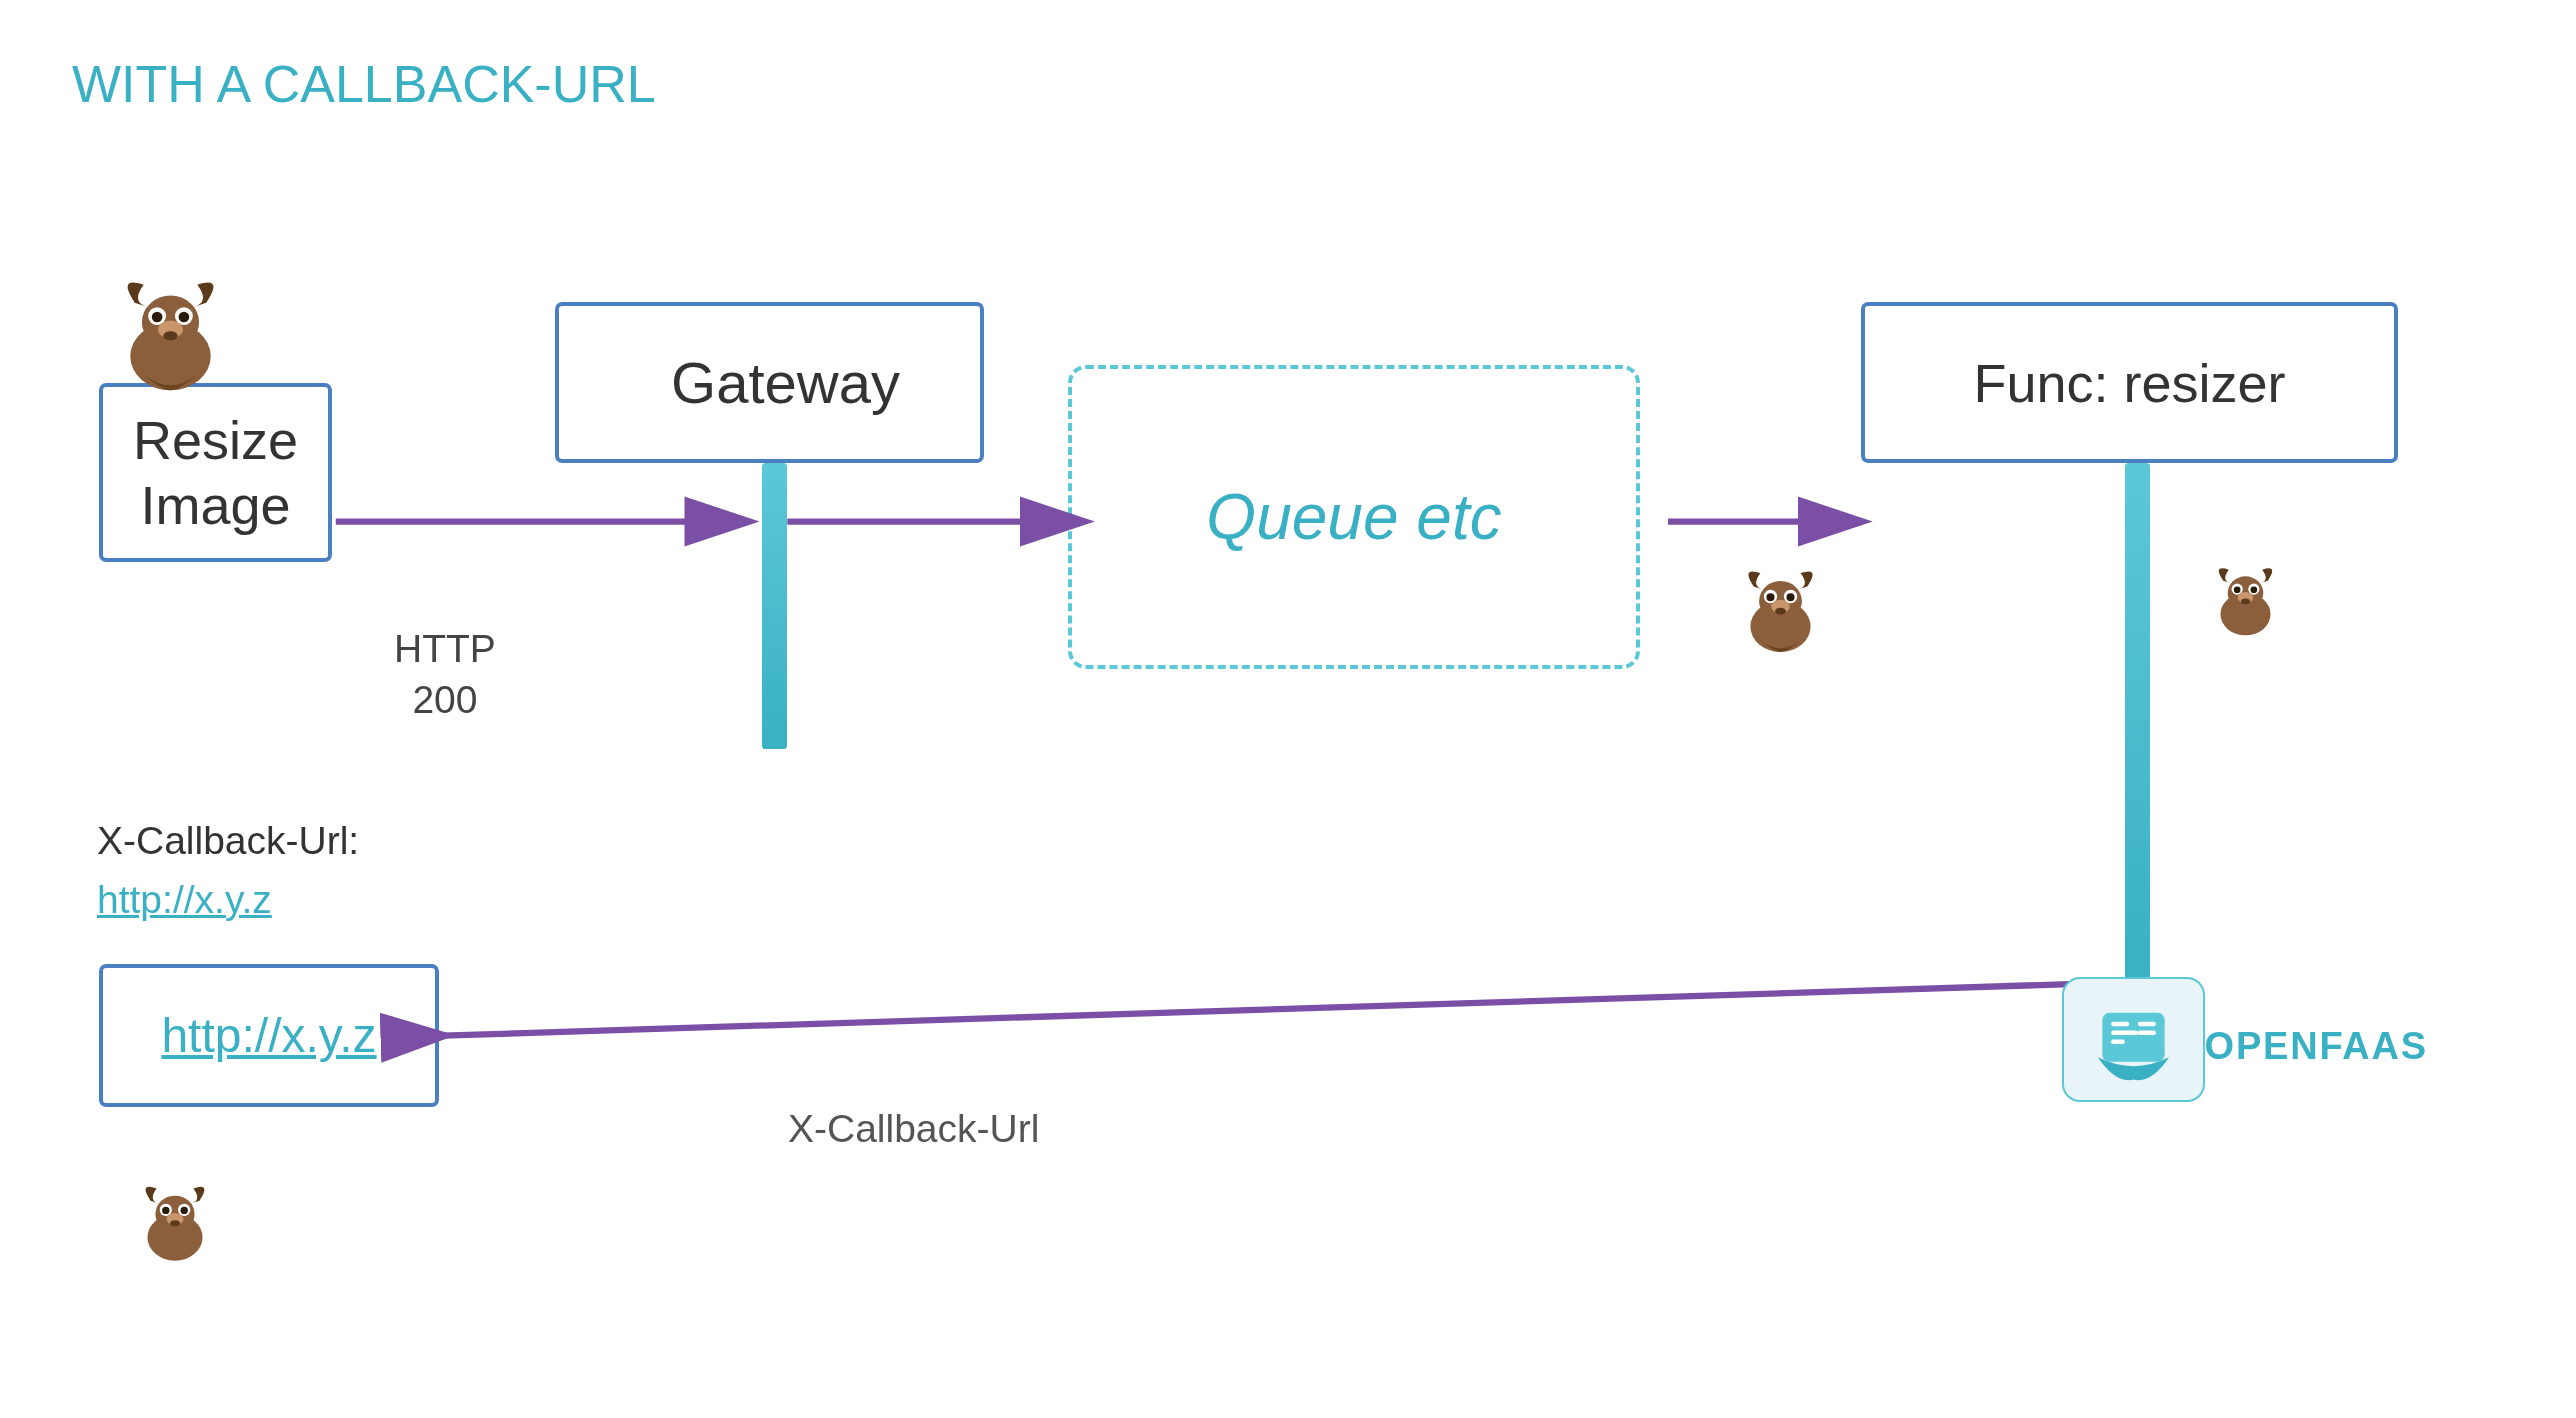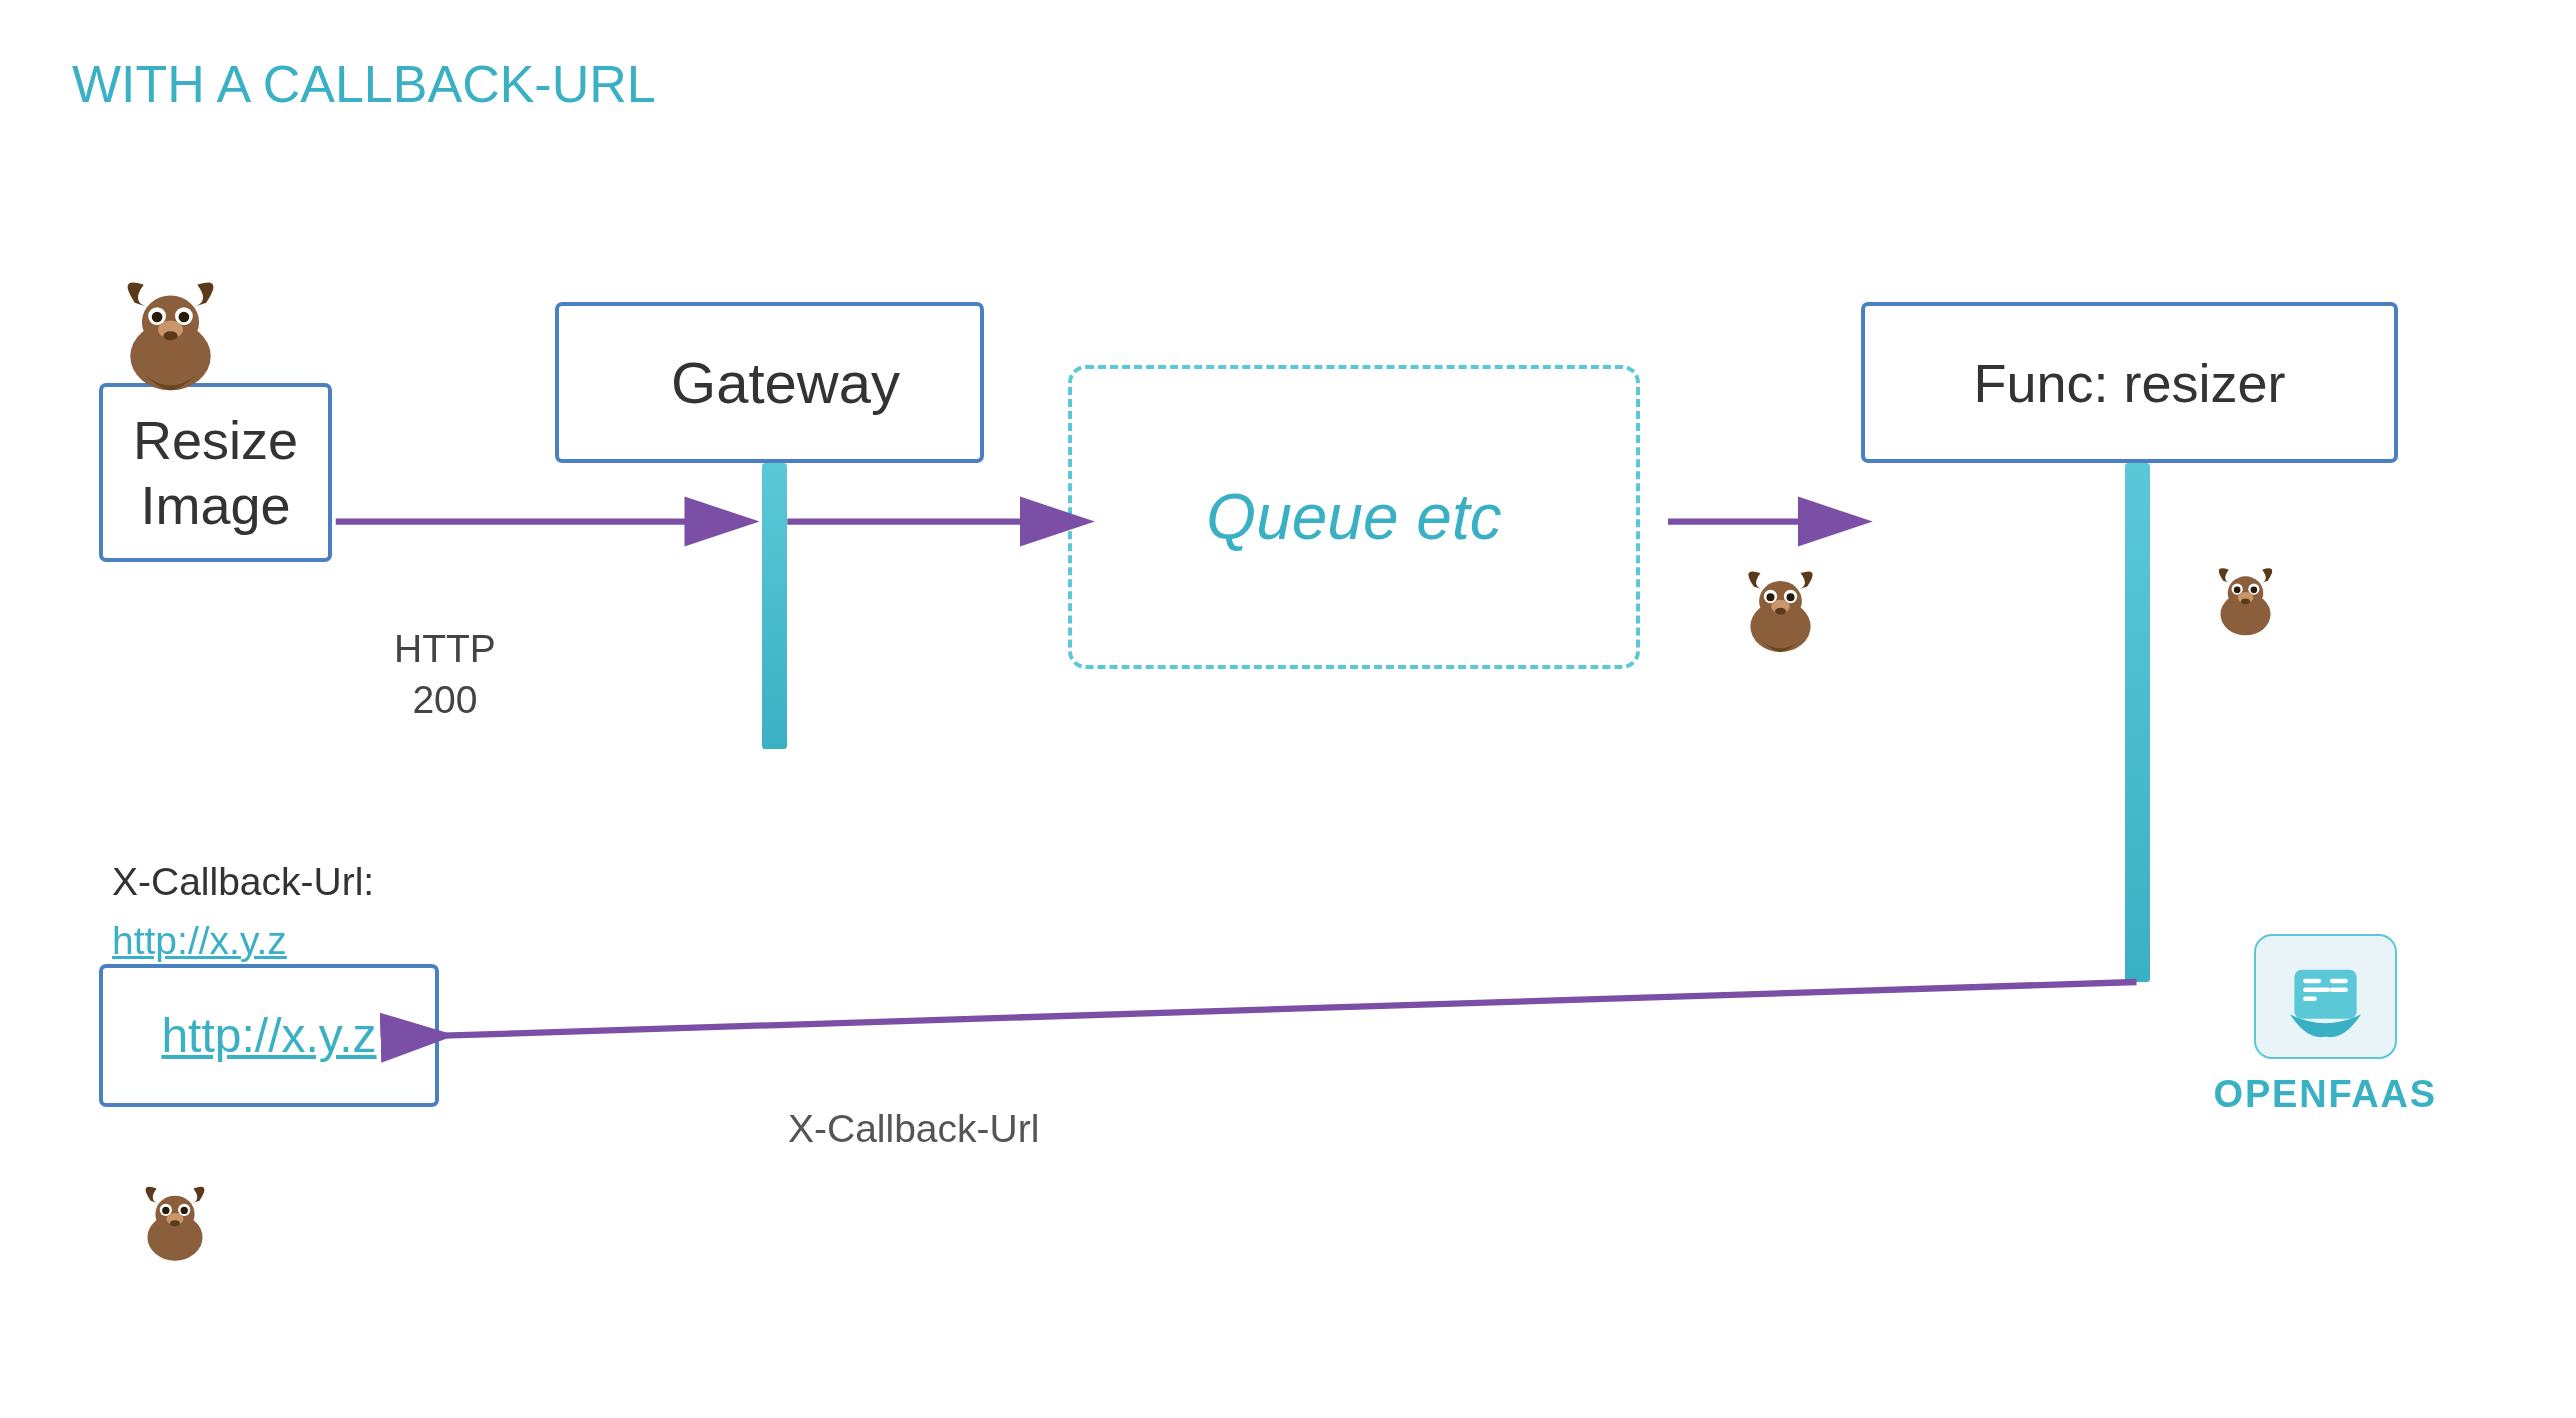--- a/index.html
+++ b/index.html
@@ -158,48 +158,47 @@
     .label-http {
       left: 322px;
       top: 438px;
       text-align: center;
       color: #444;
       font-size: 39px;
       line-height: 1.3;
     }
 
     .label-xcallback-top {
-      left: 40px;
+      left: 25px;
       top: 626px;
       font-size: 39px;
       color: #333;
       line-height: 1.5;
-      margin-top: 41px;
     }
 
     .label-xcallback-link {
       color: #3ab0c4;
       text-decoration: underline;
       font-size: 39px;
     }
 
     .label-xcallback-bottom {
       left: 716px;
       top: 921px;
       font-size: 39px;
       color: #555;
     }
 
     
     .openfaas-logo {
       position: absolute;
-      right: 67px;
+      right: 76px;
       bottom: 54px;
       display: flex;
-      flex-direction: column;
+      flex-direction: row;
       align-items: center;
       justify-content: flex-end;
     }
 
     .openfaas-icon {
       width: 143px;
       height: 125px;
       background: #e8f4f8;
       border-radius: 18px;
       display: flex;

